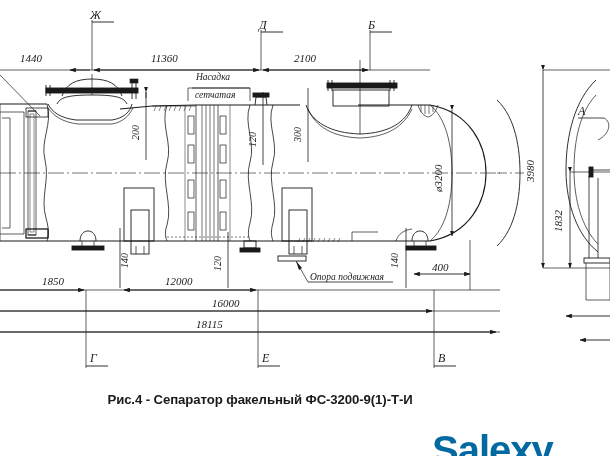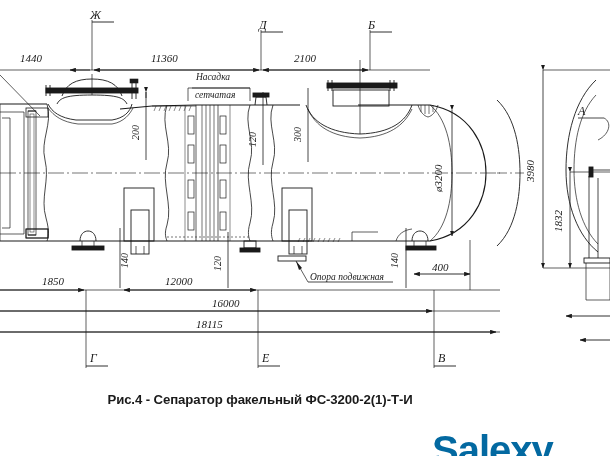--- a/index.html
+++ b/index.html
@@ -288,13 +288,13 @@
 
     <text x="534" y="182" font-size="11" transform="rotate(-90 534 182)">3980</text>
     <text x="562" y="232" font-size="11" transform="rotate(-90 562 232)">1832</text>
 
     <text x="578" y="115" font-size="12">А</text>
   </g>
 </svg>
 
 <div class="watermark">Salexy</div>
 
-<div class="caption">Рис.4 - Сепаратор факельный ФС-3200-2(1)-Т-И</div>
+<div class="caption">Рис.4 - Сепаратор факельный ФС-3200-9(1)-Т-И</div>
 
 </body></html>

